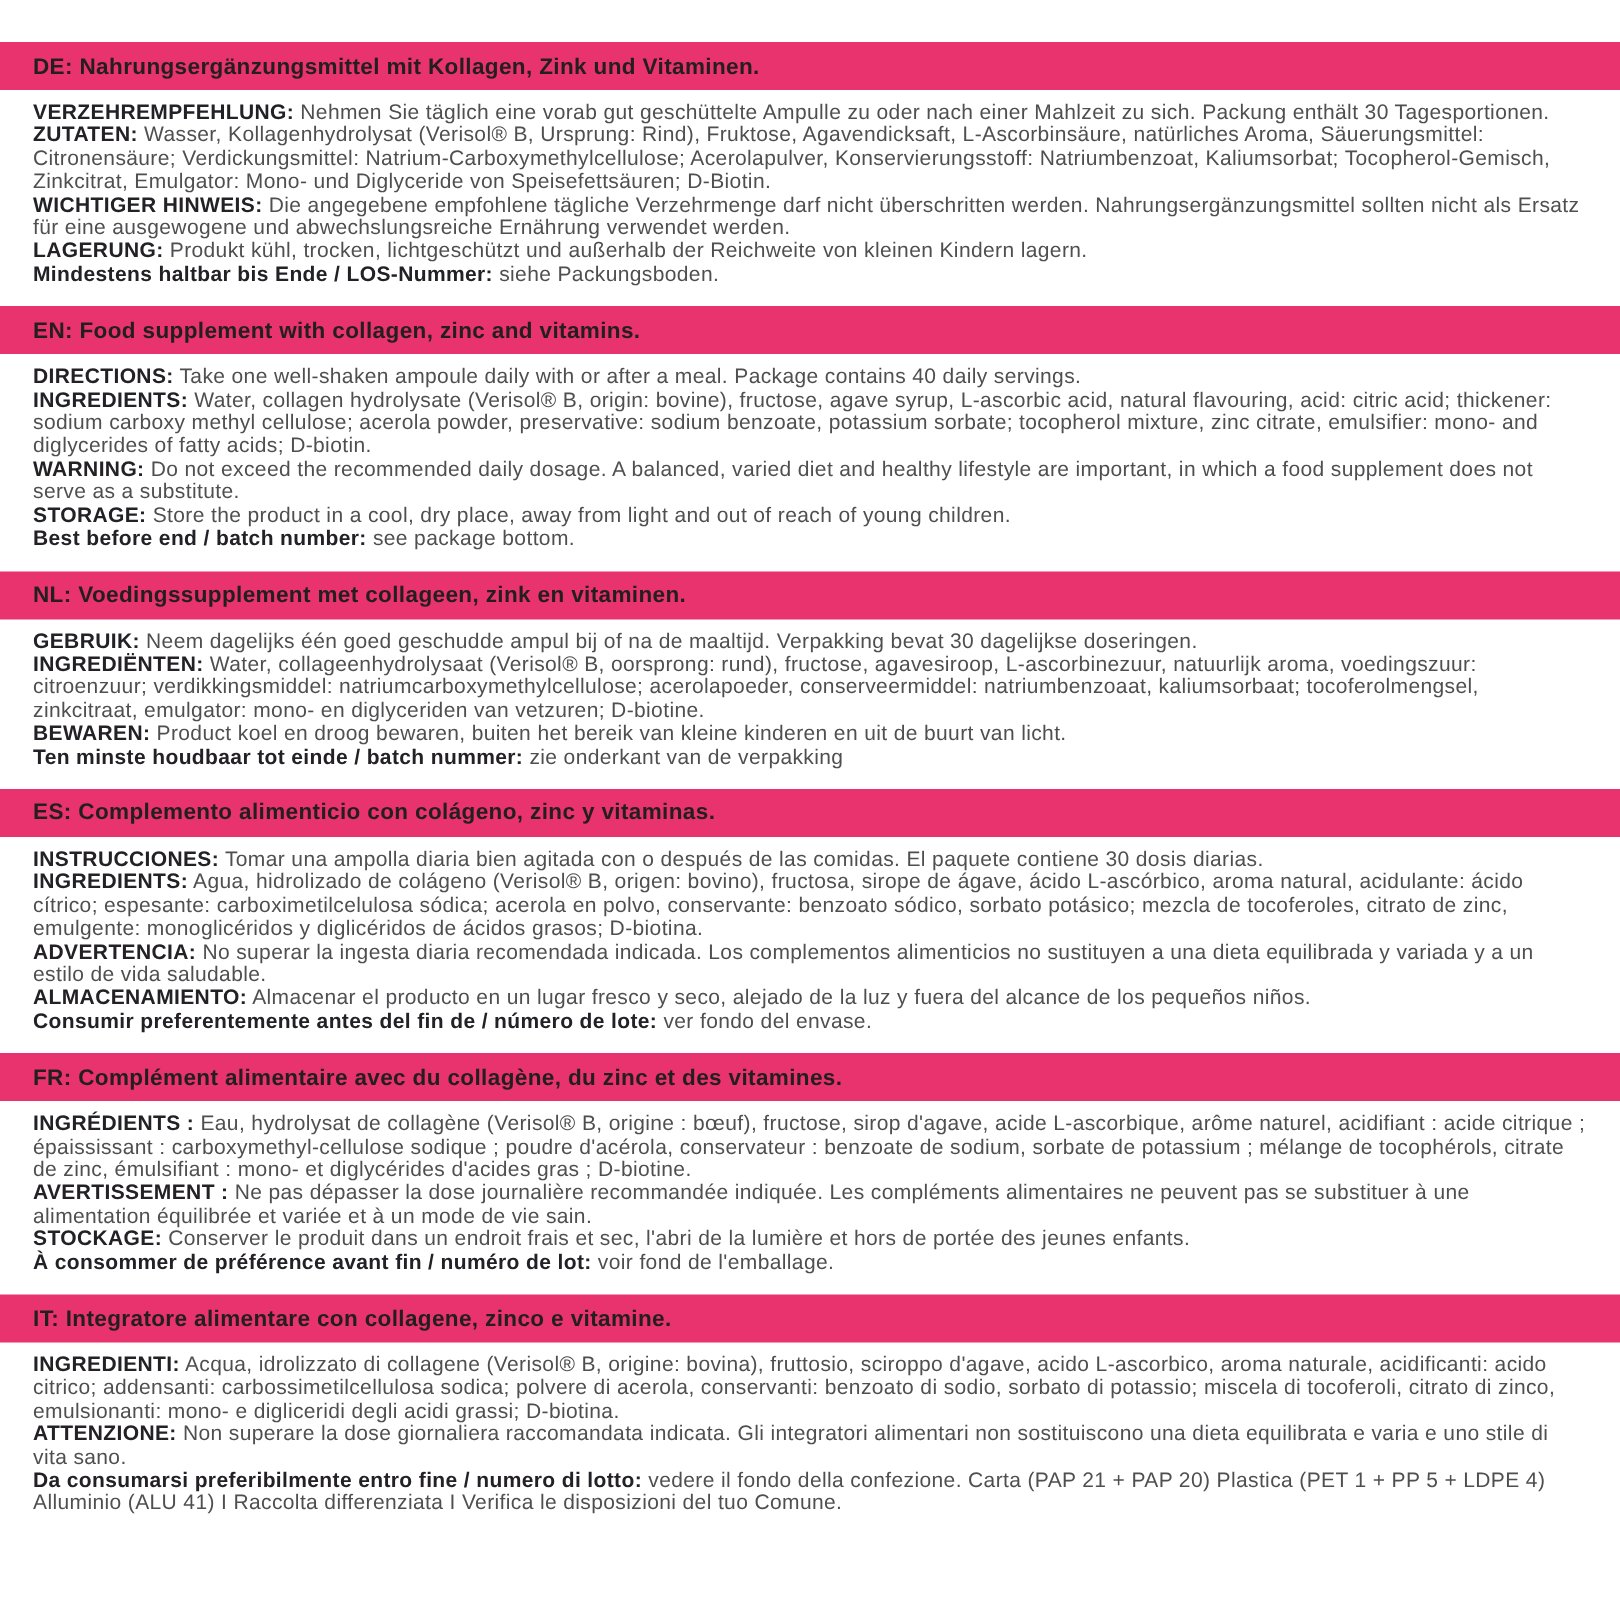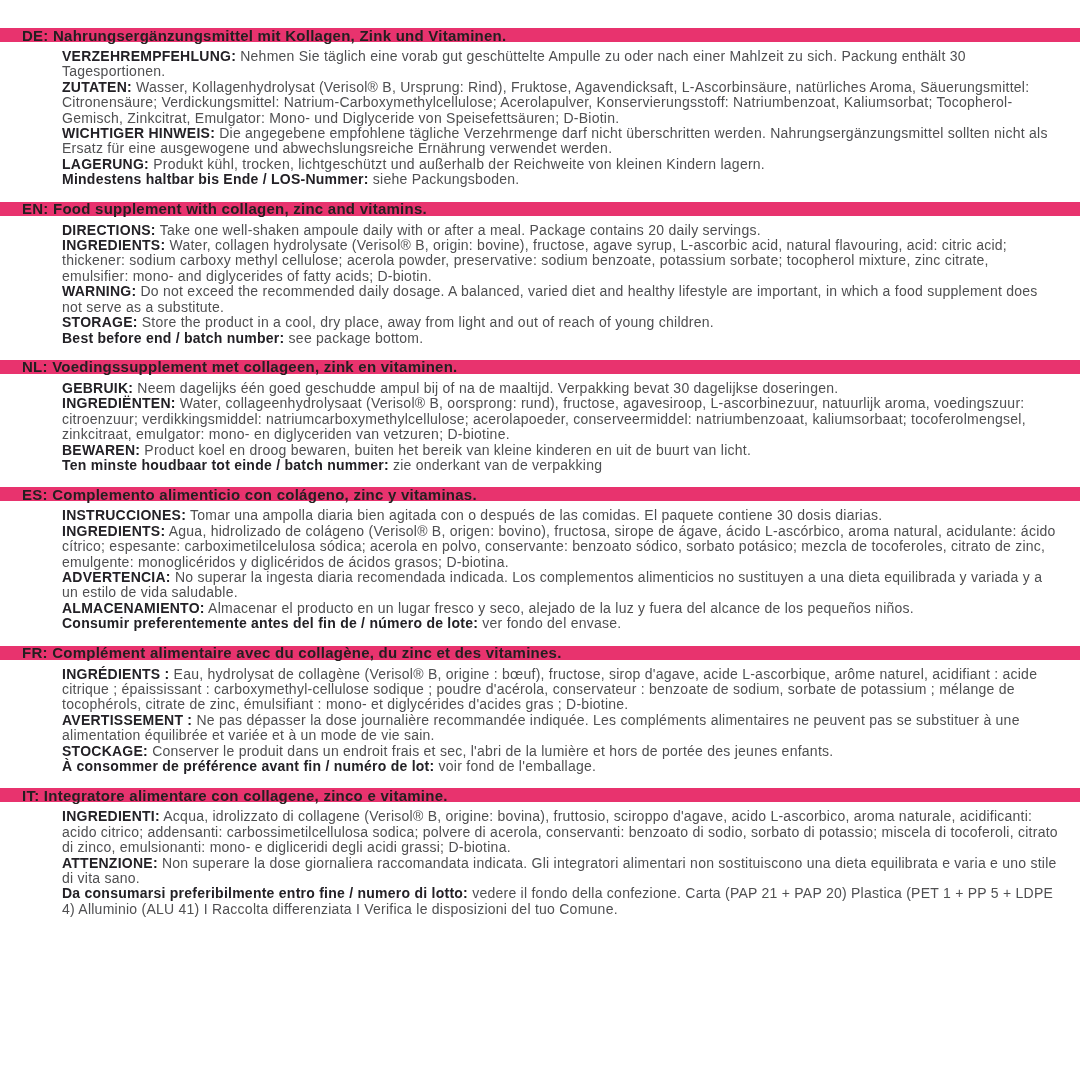--- a/index.html
+++ b/index.html
@@ -8,21 +8,21 @@
     position: relative;
     width: 1080px;
     height: 1080px;
     background: #ffffff;
     overflow: hidden;
     font-family: "Liberation Sans", "DejaVu Sans", sans-serif;
     padding-top: 28px;
   }
   .bar {
     background: #E8336E;
-    height: 14px;
+    height: 32px;
     display: flex;
     align-items: center;
     padding: 0 22px;
     margin-bottom: 7px;
   }
   .bar-title {
     font-size: 15px;
     font-weight: bold;
     color: #231F20;
     letter-spacing: 0.25px;
@@ -31,21 +31,20 @@
   .body {
     padding: 0 22px;
     margin-bottom: 14px;
   }
   .para {
     font-size: 14px;
     line-height: 15.4px;
     letter-spacing: 0.25px;
     text-align: left;
     color: #4F4F51;
-    margin-left: 40px;
   }
   .plabel {
     font-weight: bold;
     color: #232126;
   }
   .ptext {
     white-space: pre-wrap;
   }
 </style>
 </head>
@@ -64,21 +63,21 @@
       <p class="para"><strong class="plabel">LAGERUNG:</strong><span class="ptext"> Produkt kühl, trocken, lichtgeschützt und außerhalb der Reichweite von kleinen Kindern lagern.</span></p>
       <p class="para"><strong class="plabel">Mindestens haltbar bis Ende / LOS-Nummer:</strong><span class="ptext"> siehe Packungsboden.</span></p>
     </div>
   </section>
 
   <section>
     <header class="bar">
       <h2 class="bar-title">EN: Food supplement with collagen, zinc and vitamins.</h2>
     </header>
     <div class="body">
-      <p class="para"><strong class="plabel">DIRECTIONS:</strong><span class="ptext"> Take one well-shaken ampoule daily with or after a meal. Package contains 20 daily servings.</span></p>
+      <p class="para"><strong class="plabel">DIRECTIONS:</strong><span class="ptext"> Take one well-shaken ampoule daily with or after a meal. Package contains 40 daily servings.</span></p>
       <p class="para"><strong class="plabel">INGREDIENTS:</strong><span class="ptext"> Water, collagen hydrolysate (Verisol® B, origin: bovine), fructose, agave syrup, L-ascorbic acid, natural flavouring, acid: citric acid; thickener: sodium carboxy methyl cellulose; acerola powder, preservative: sodium benzoate, potassium sorbate; tocopherol mixture, zinc citrate, emulsifier: mono- and diglycerides of fatty acids; D-biotin.</span></p>
       <p class="para"><strong class="plabel">WARNING:</strong><span class="ptext"> Do not exceed the recommended daily dosage. A balanced, varied diet and healthy lifestyle are important, in which a food supplement does not serve as a substitute.</span></p>
       <p class="para"><strong class="plabel">STORAGE:</strong><span class="ptext"> Store the product in a cool, dry place, away from light and out of reach of young children.</span></p>
       <p class="para"><strong class="plabel">Best before end / batch number:</strong><span class="ptext"> see package bottom.</span></p>
     </div>
   </section>
 
   <section>
     <header class="bar">
       <h2 class="bar-title">NL: Voedingssupplement met collageen, zink en vitaminen.</h2>

